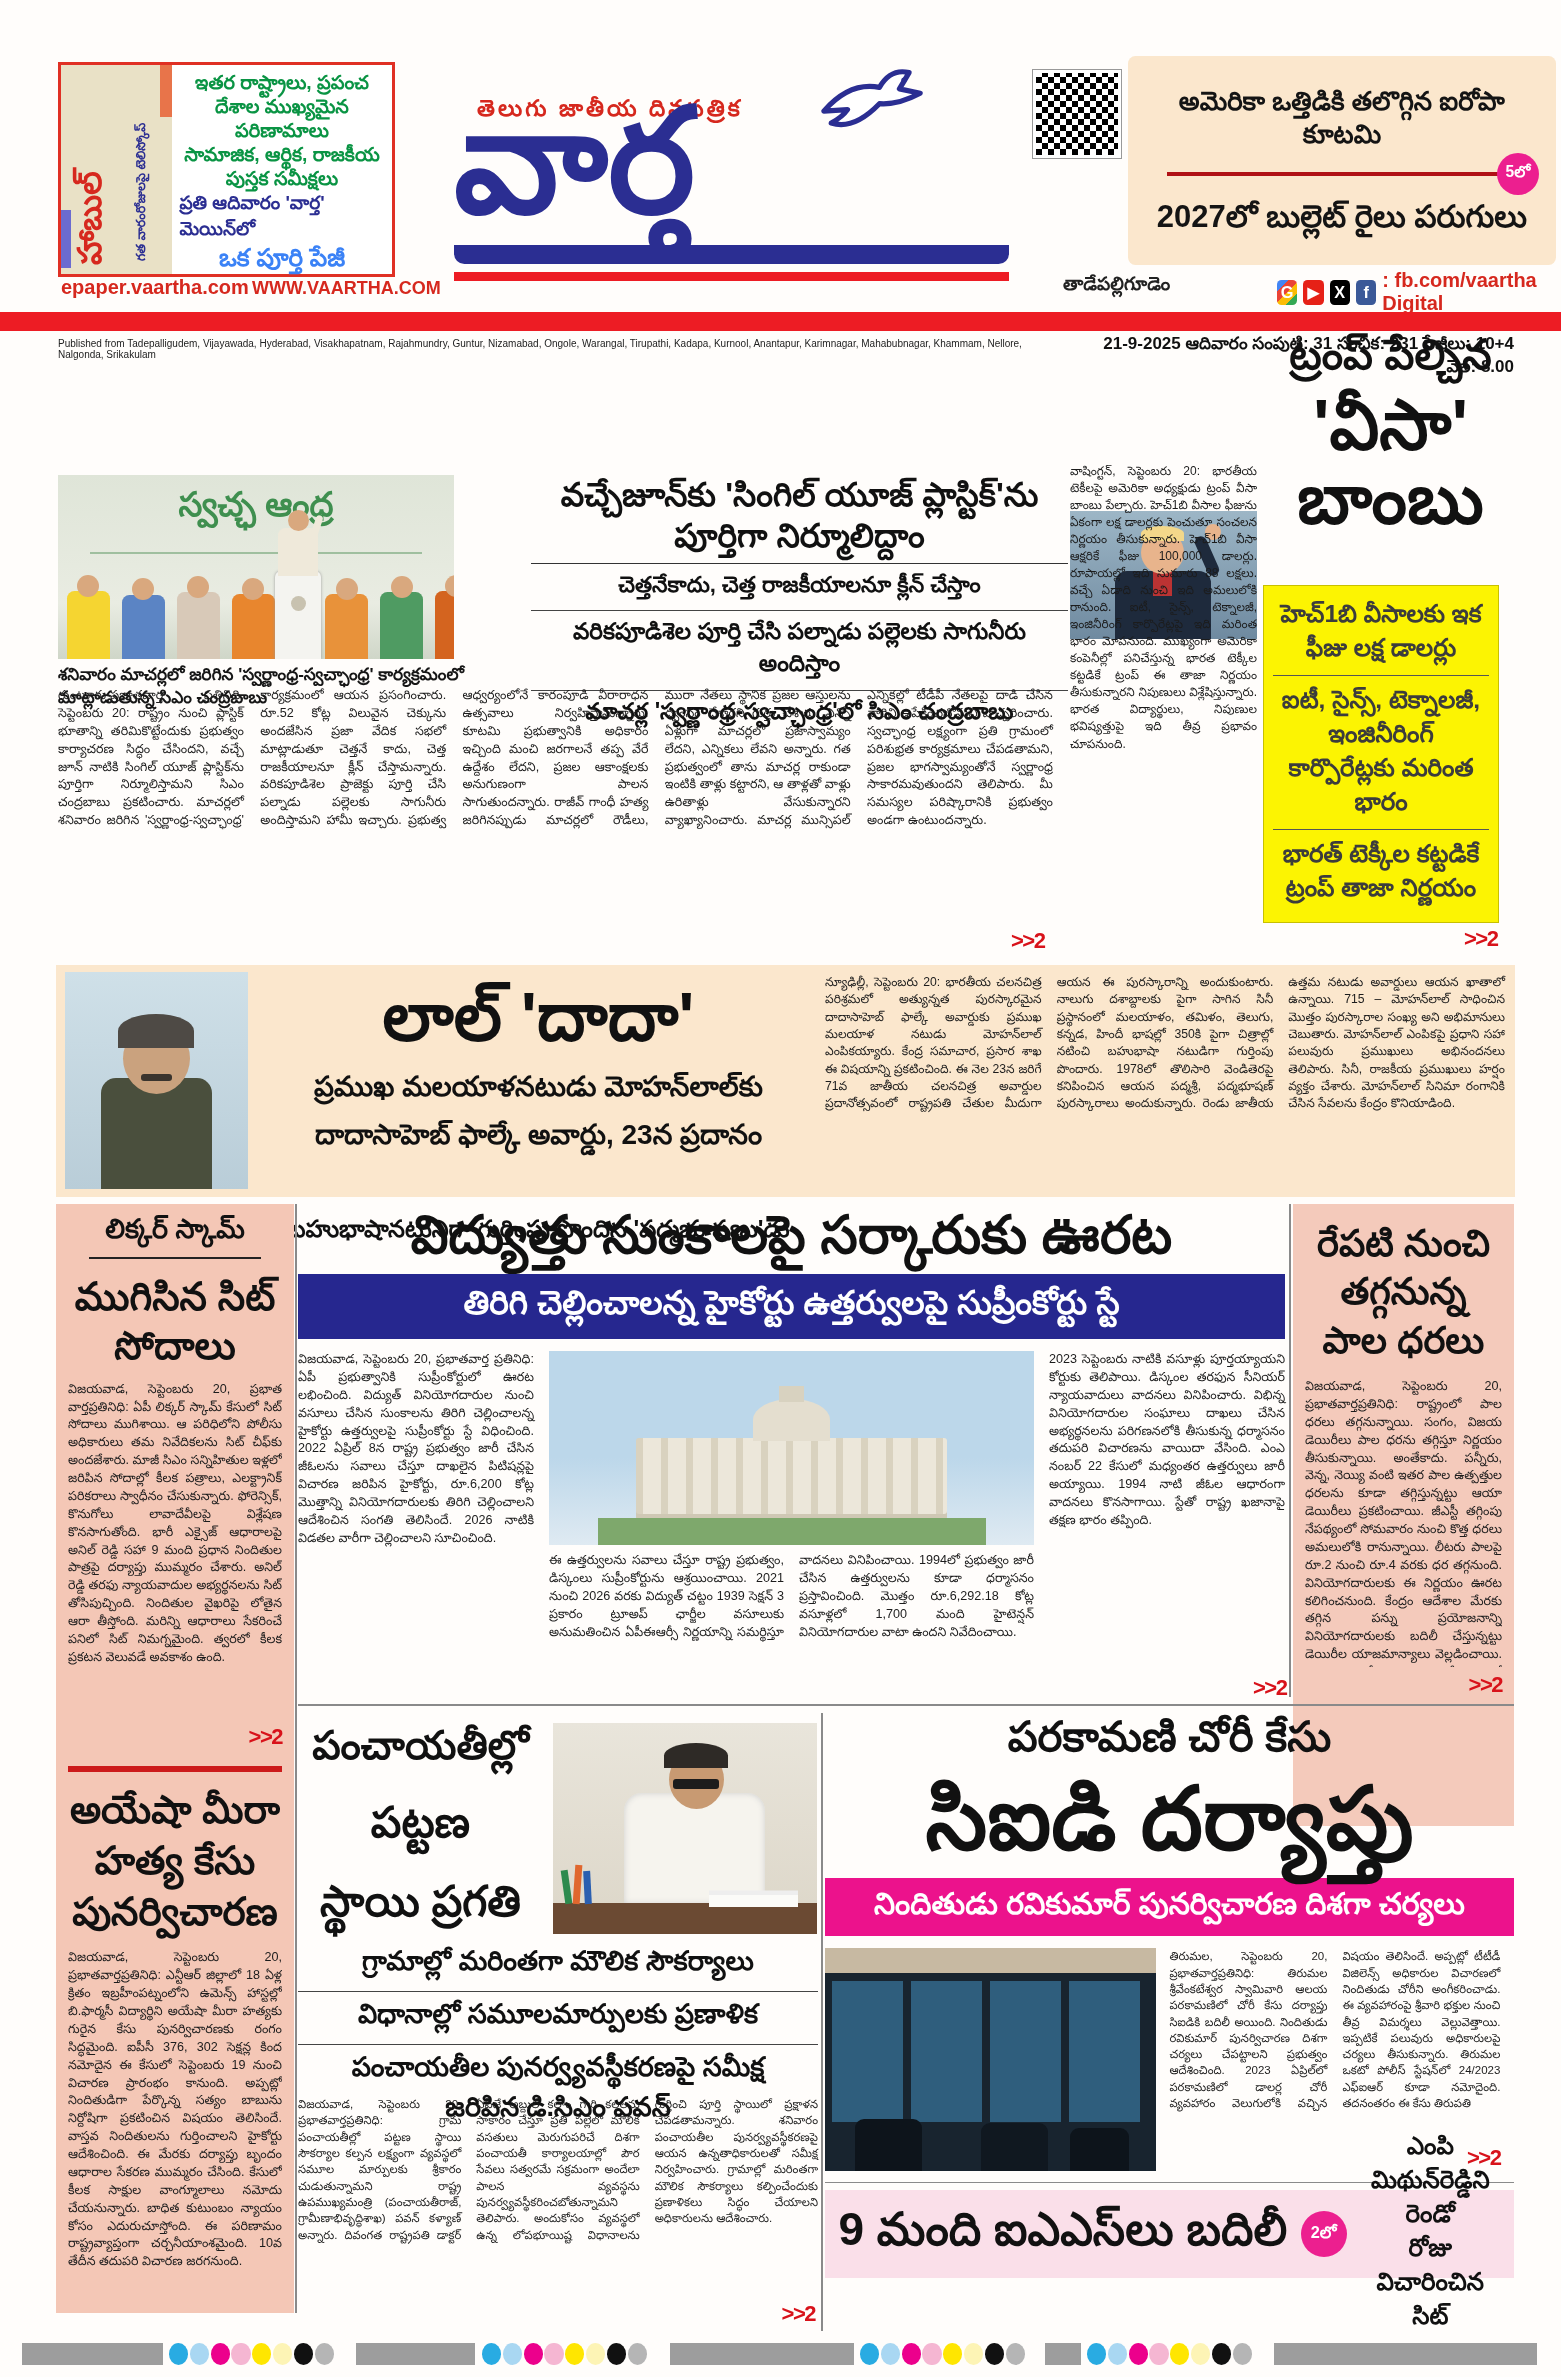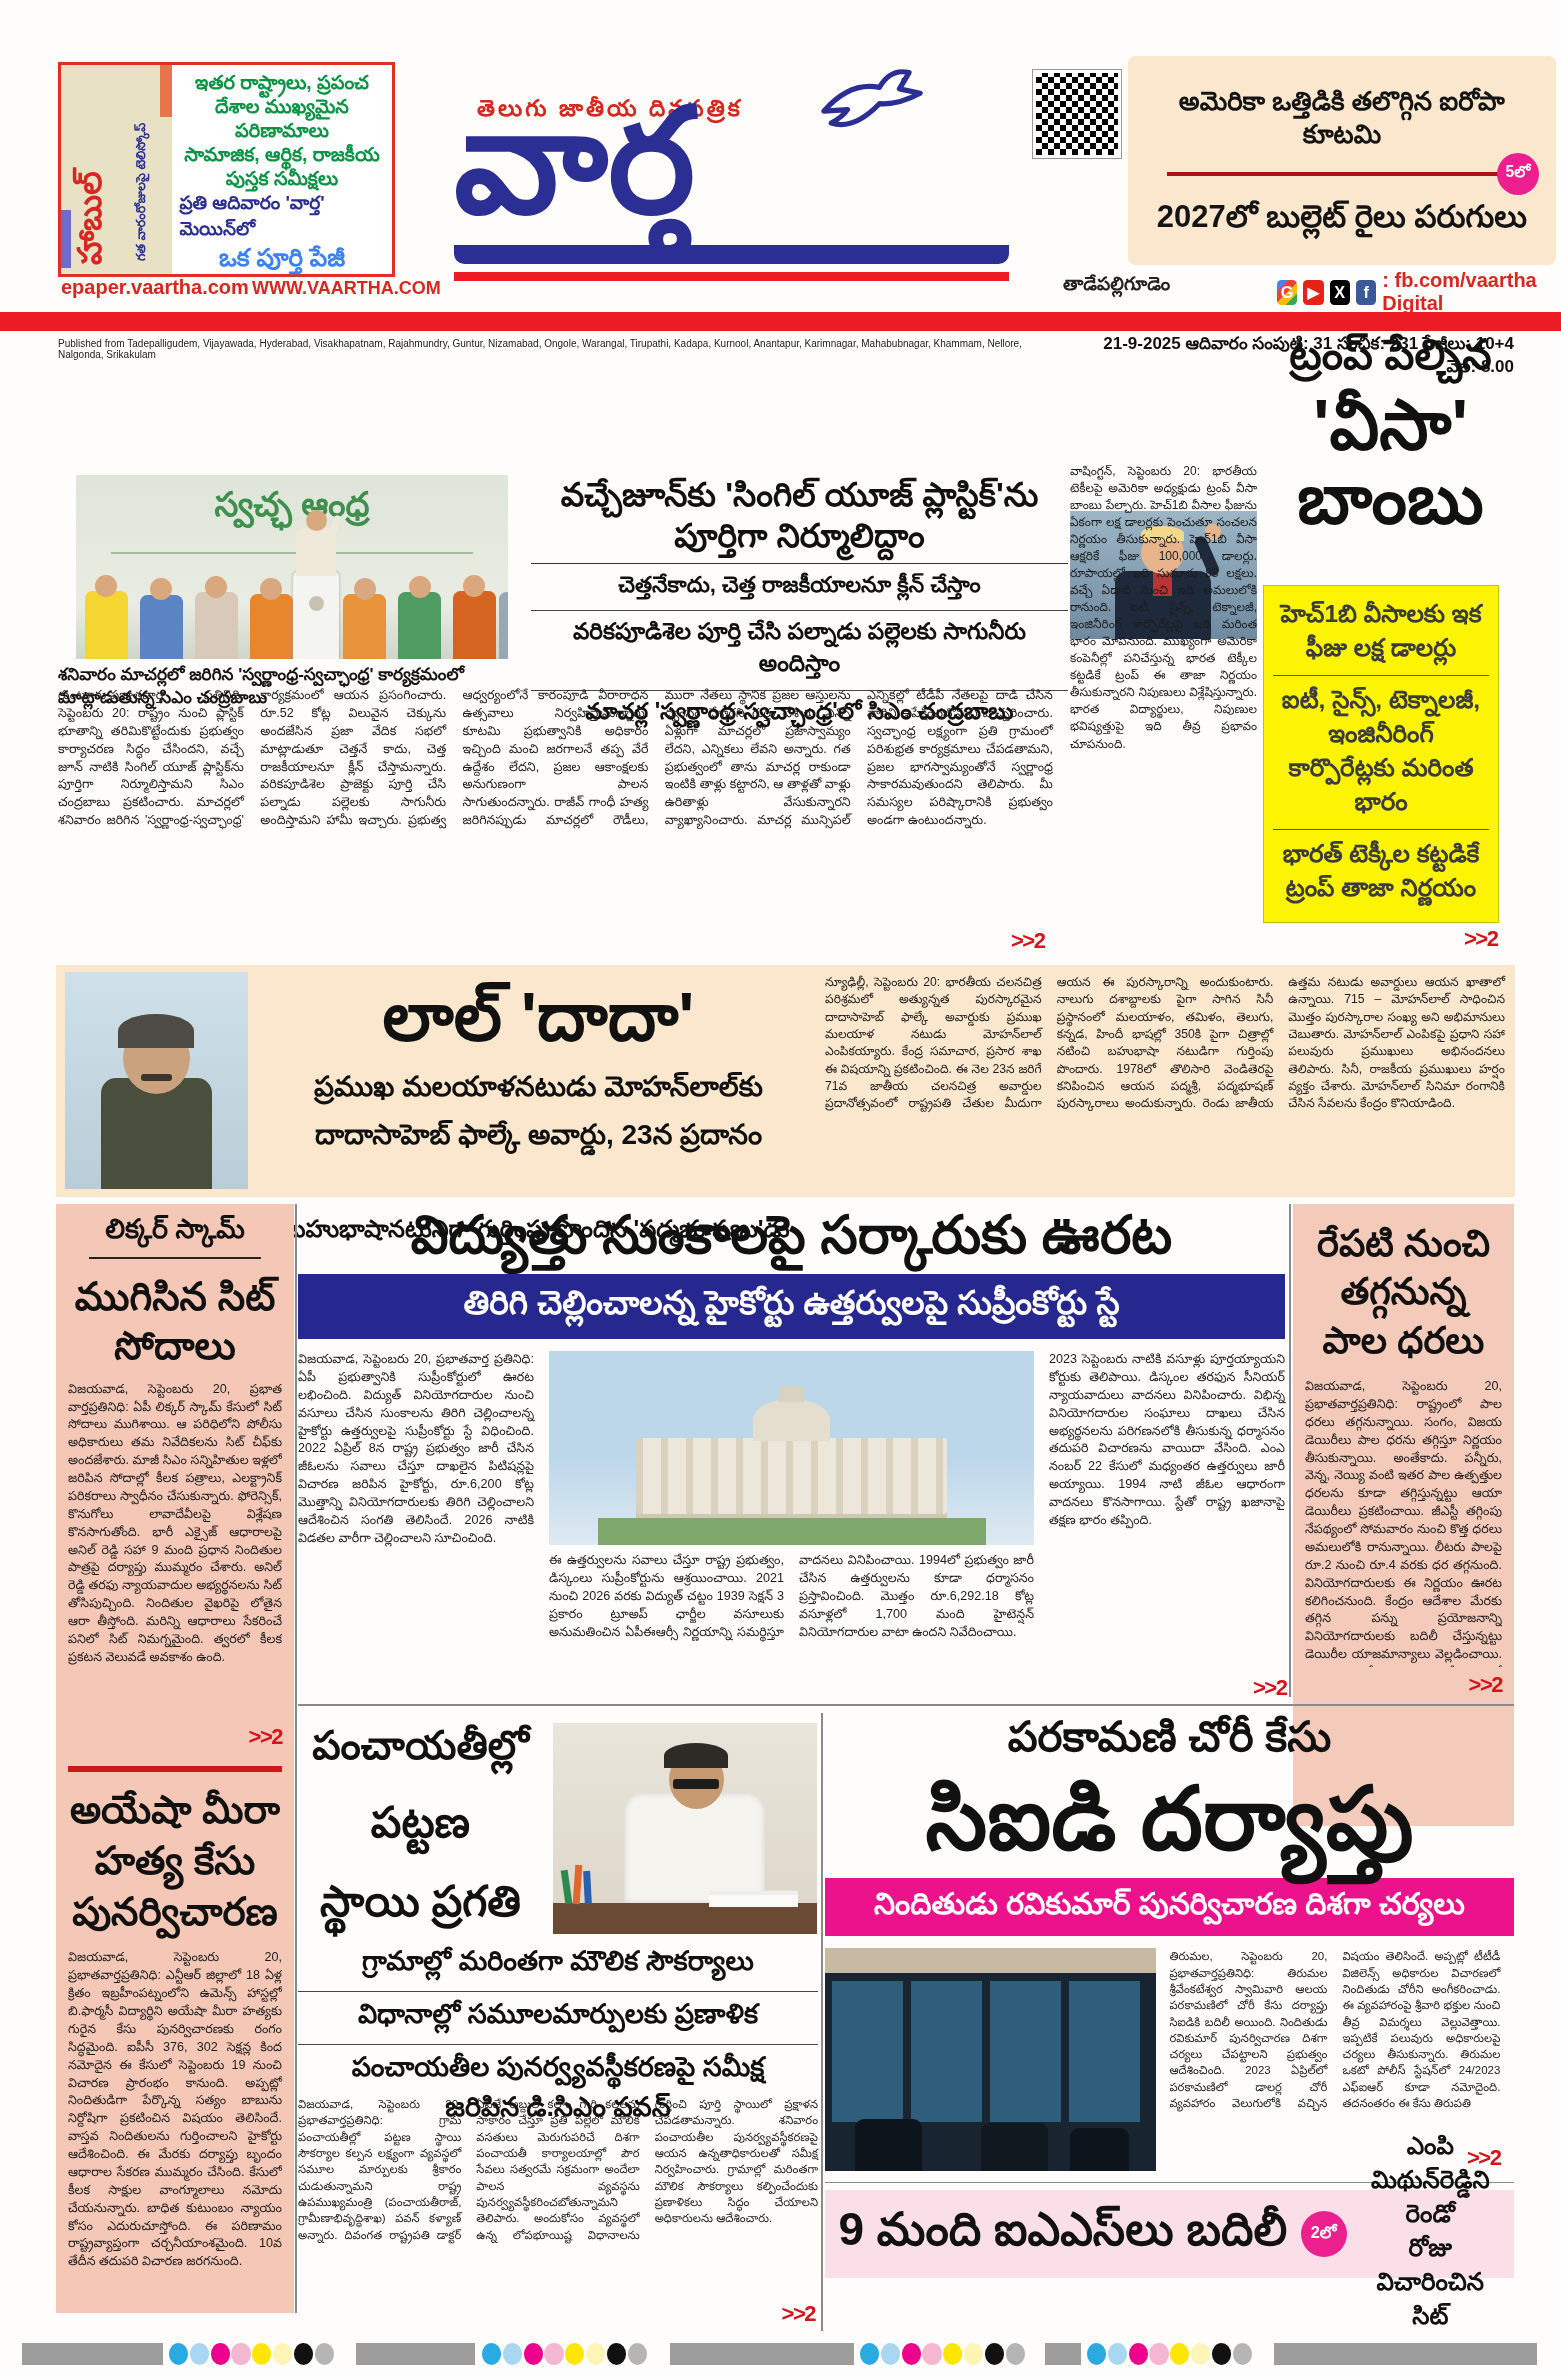--- a/index.html
+++ b/index.html
@@ -97,21 +97,21 @@
     <span class="sq" style="background:#000;">X</span>
     <span class="sq" style="background:#3b5998;">f</span>
     <span class="b" style="color:#d6281e;font-size:20px;">: fb.com/vaartha Digital</span>
   </div>
 
   <div class="abs redbar" style="left:0;top:312px;width:1562px;height:19.3px;"></div>
   <div class="abs" style="left:58px;top:338px;width:995px;font-size:10px;color:#222;">Published from Tadepalligudem,  Vijayawada, Hyderabad, Visakhapatnam, Rajahmundry, Guntur, Nizamabad, Ongole, Warangal, Tirupathi, Kadapa, Kurnool, Anantapur,  Karimnagar, Mahabubnagar, Khammam, Nellore, Nalgonda, Srikakulam</div>
   <div class="abs b" style="left:1069px;top:334px;width:445px;font-size:17px;color:#111;text-align:right;">21-9-2025 ఆదివారం సంపుటి: 31 సంచిక: 231  పేజీలు: 10+4  వెల: 8.00</div>
 
 
-  <div class="abs photo" style="left:76px;top:475px;width:432px;height:184px;background:linear-gradient(#dfe5d8,#e9ece2 70%,#cfd6c8);">
+  <div class="abs photo" style="left:58px;top:475px;width:396px;height:184px;background:linear-gradient(#dfe5d8,#e9ece2 70%,#cfd6c8);">
     <div class="c b" style="margin-top:10.4px;font-size:34px;color:#3f8f4f;">స్వచ్ఛ ఆంధ్ర</div>
     <div style="position:absolute;left:8%;top:42%;width:84%;height:2.2px;background:#9fbf9f;"></div>
 
     <div class="fig" style="left:9px;bottom:0;width:43px;height:68px;background:#f5d531;"></div>
     <div class="fig" style="left:64px;bottom:0;width:43px;height:64px;background:#5b84c4;"></div>
     <div class="fig" style="left:119px;bottom:0;width:43px;height:67px;background:#d8c9b8;"></div>
     <div class="fig" style="left:174px;bottom:0;width:43px;height:65px;background:#e8862e;"></div>
     <div class="fig" style="left:267px;bottom:0;width:43px;height:65px;background:#e8923a;"></div>
     <div class="fig" style="left:322px;bottom:0;width:43px;height:67px;background:#4f9b62;"></div>
     <div class="fig" style="left:377px;bottom:0;width:43px;height:68px;background:#d4641f;"></div>

